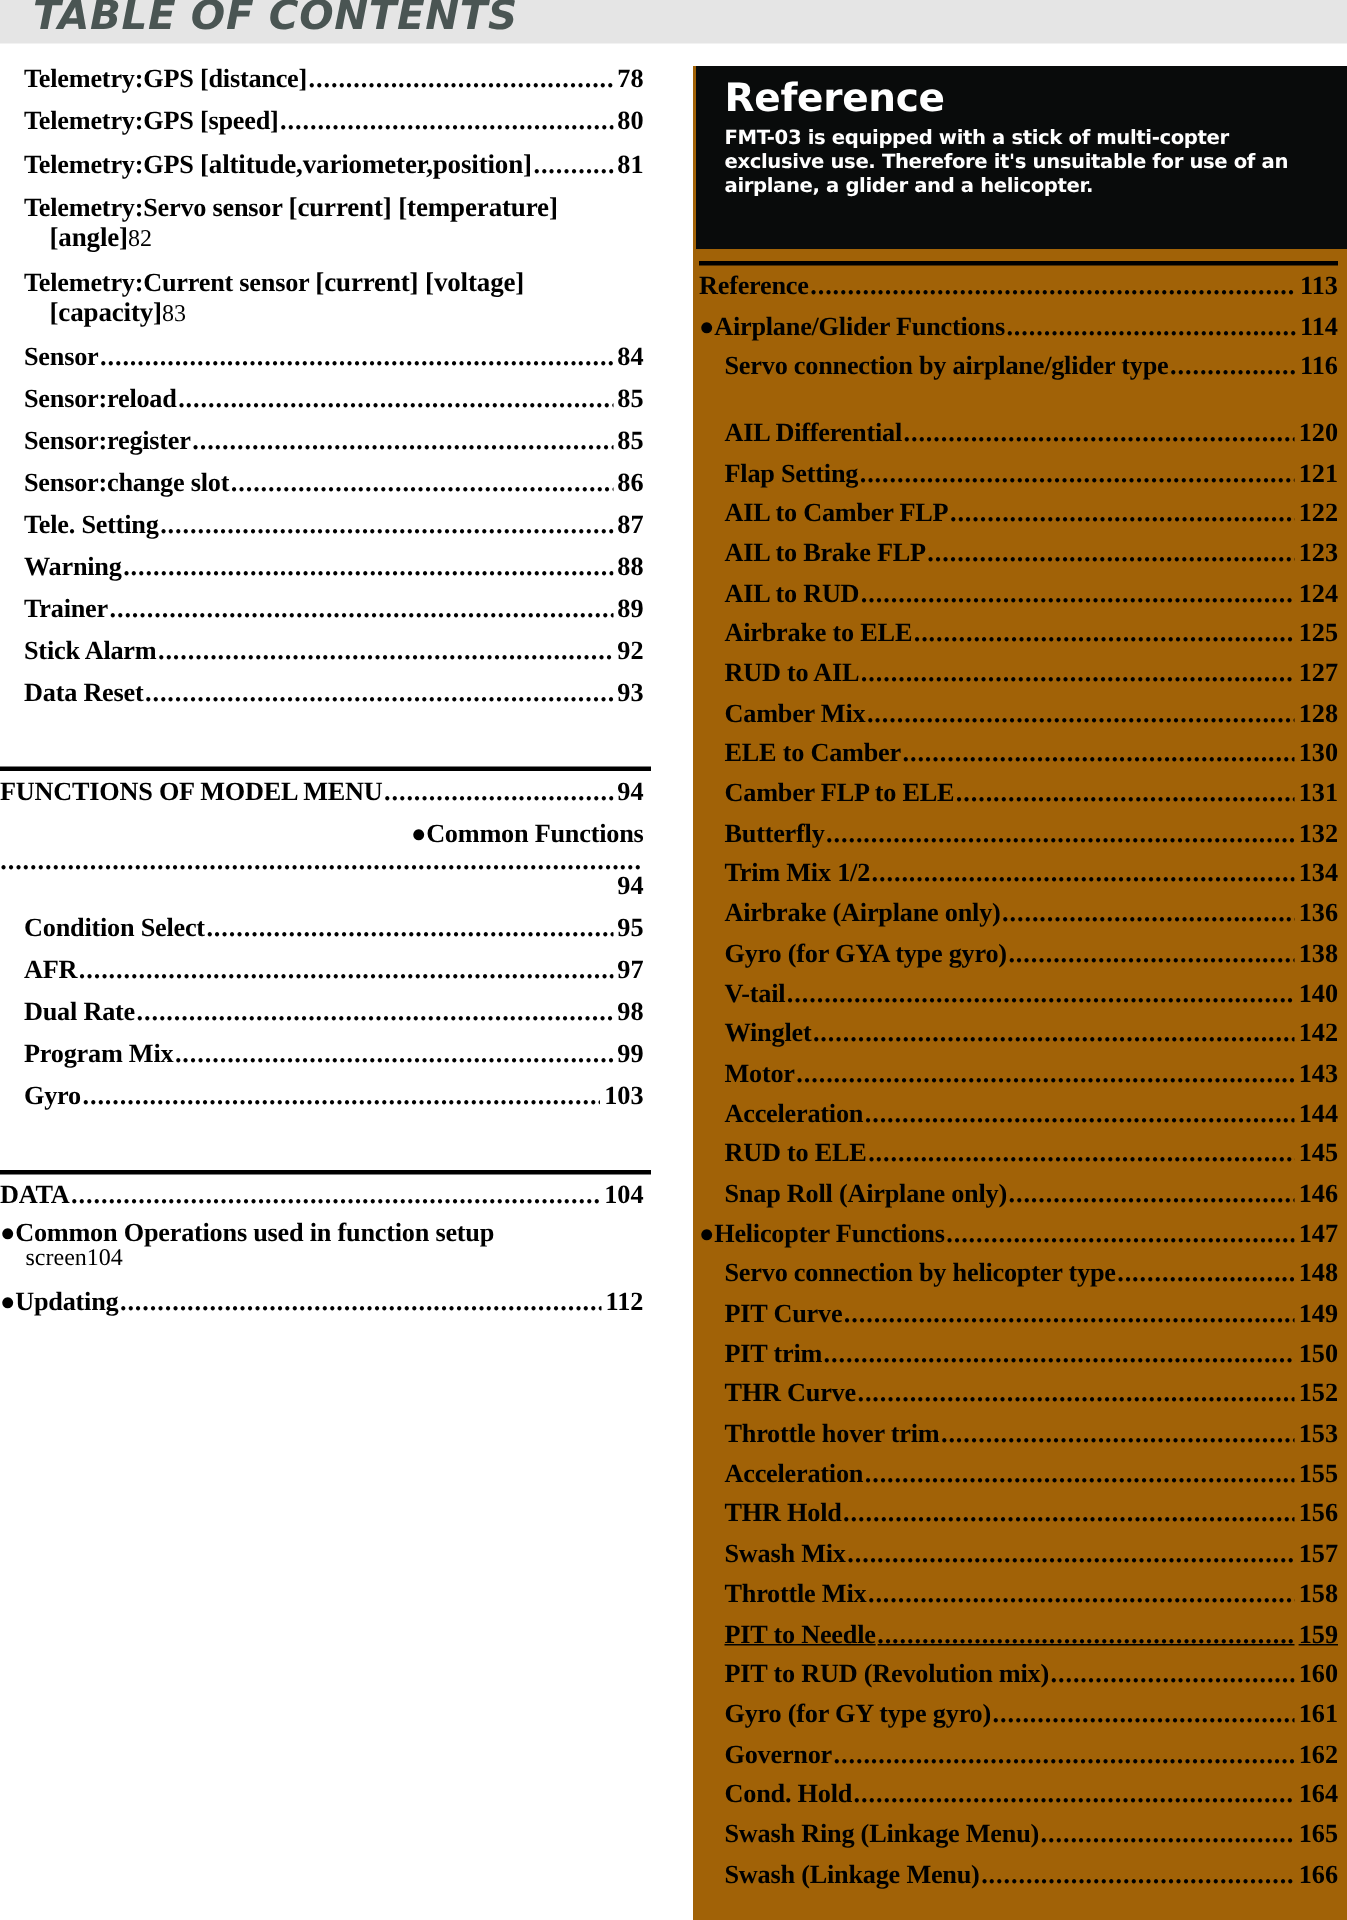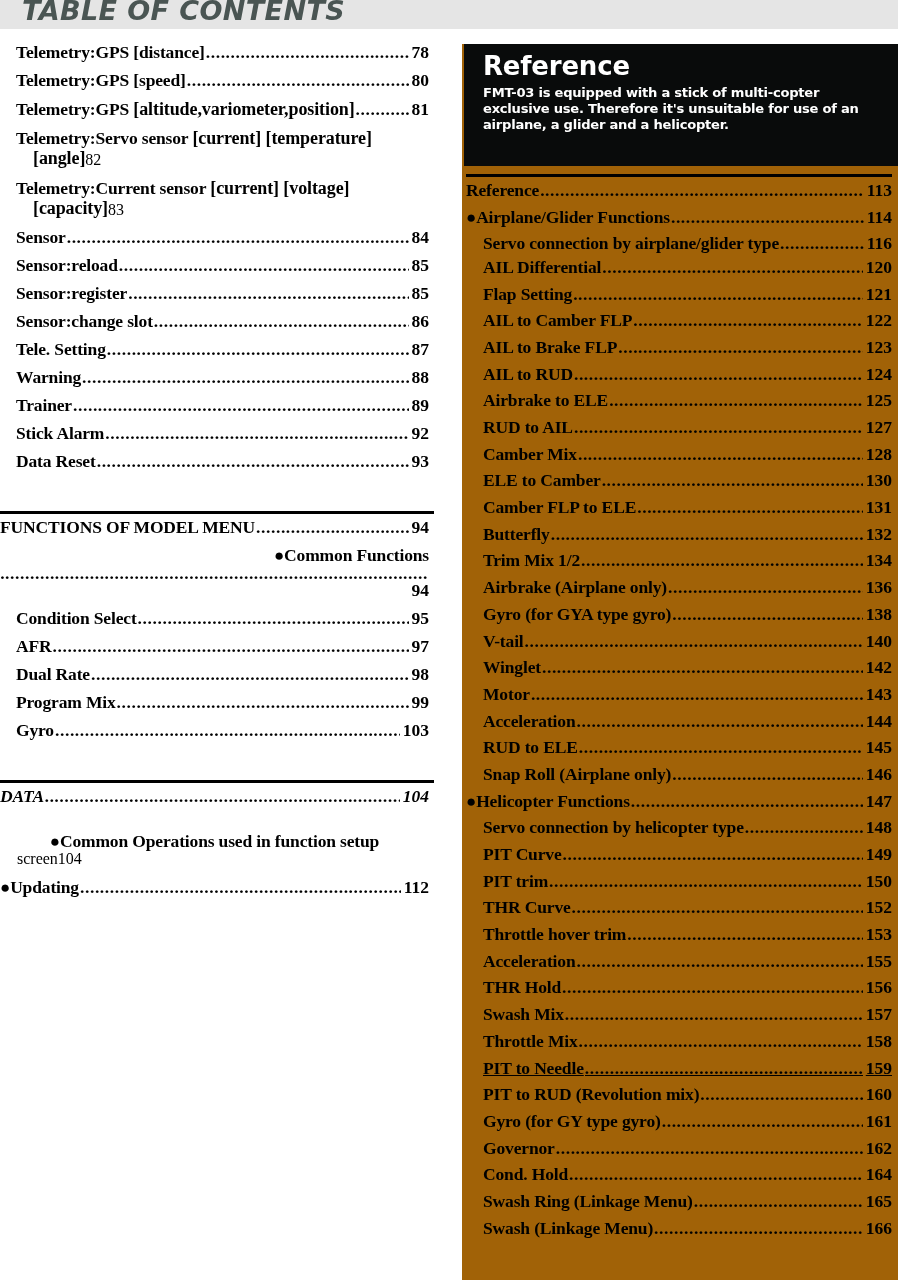--- a/index.html
+++ b/index.html
@@ -279,26 +279,26 @@
         <span class="pagenum">99</span>
       </div>
       <div class="entry lvl-sub" style="margin-bottom: 10.5px;">
         <span class="label">Gyro</span>
         <span class="leader"></span>
         <span class="pagenum">103</span>
       </div>
       <div style="height: 30px;"></div>
       <div class="rule"></div>
       <div style="height: 5px;"></div>
-      <div class="entry lvl-head" style="margin-bottom: 27px; font-style: italic;">
+      <div class="entry lvl-head" style="margin-bottom: 7px;">
         <span class="label">DATA</span>
         <span class="leader"></span>
         <span class="pagenum">104</span>
       </div>
-      <div class="entry-wrap lvl-bullet" style="margin-bottom: 10.5px; text-align: center;">
+      <div class="entry-wrap lvl-bullet" style="margin-bottom: 10.5px;">
         <div class="firstline"><span class="bullet">●</span>Common Operations used in function setup</div>
         <div class="secondline">
           <span class="label">screen</span>
           <span class="leader"></span>
           <span class="pagenum">104</span>
         </div>
       </div>
       <div class="entry lvl-bullet" style="margin-bottom: 10.5px;">
         <span class="label"><span class="bullet">●</span>Updating</span>
         <span class="leader"></span>
@@ -321,21 +321,21 @@
       <div class="entry lvl-head" style="margin-bottom: 9.2px;">
         <span class="label">Reference</span>
         <span class="leader"></span>
         <span class="pagenum">113</span>
       </div>
       <div class="entry lvl-bullet" style="margin-bottom: 9.2px;">
         <span class="label"><span class="bullet">●</span>Airplane/Glider Functions</span>
         <span class="leader"></span>
         <span class="pagenum">114</span>
       </div>
-      <div class="entry lvl-sub" style="margin-bottom: 6px;">
+      <div class="entry lvl-sub" style="margin-bottom: 27px;">
         <span class="label">Servo connection by airplane/glider type</span>
         <span class="leader"></span>
         <span class="pagenum">116</span>
       </div>
       <div class="entry lvl-sub" style="margin-bottom: 9.2px;">
         <span class="label">AIL Differential</span>
         <span class="leader"></span>
         <span class="pagenum">120</span>
       </div>
       <div class="entry lvl-sub" style="margin-bottom: 9.2px;">

